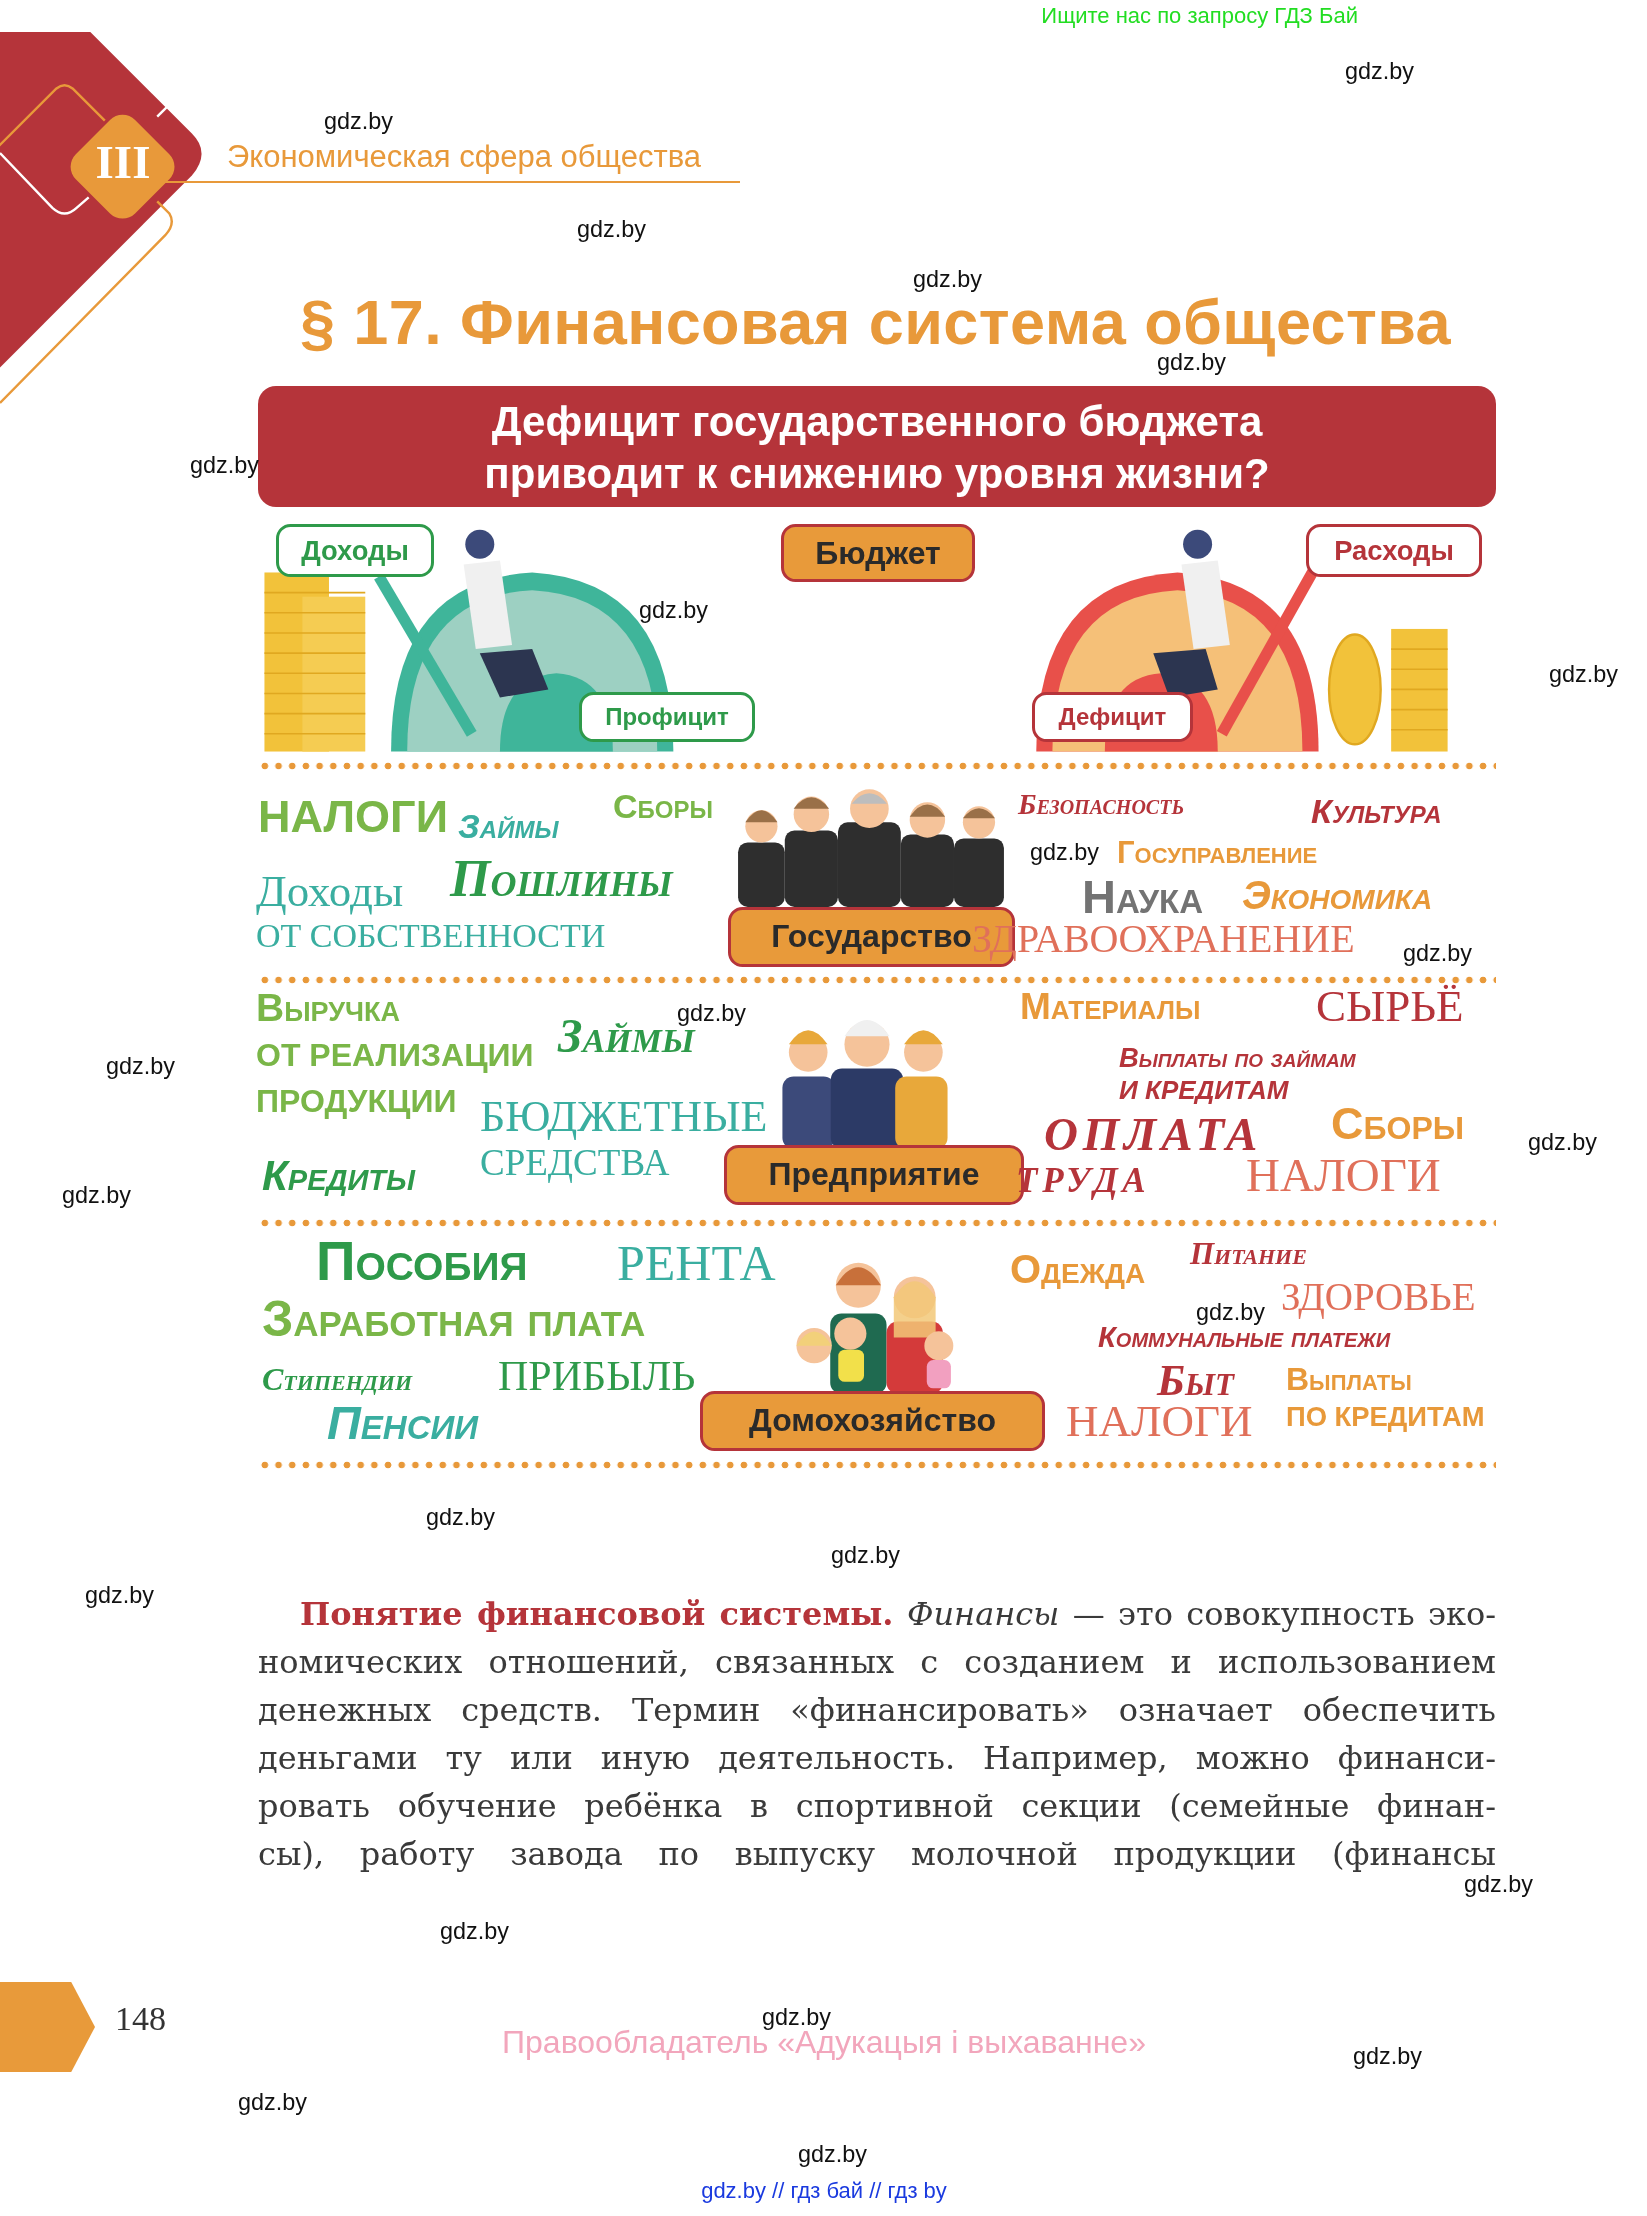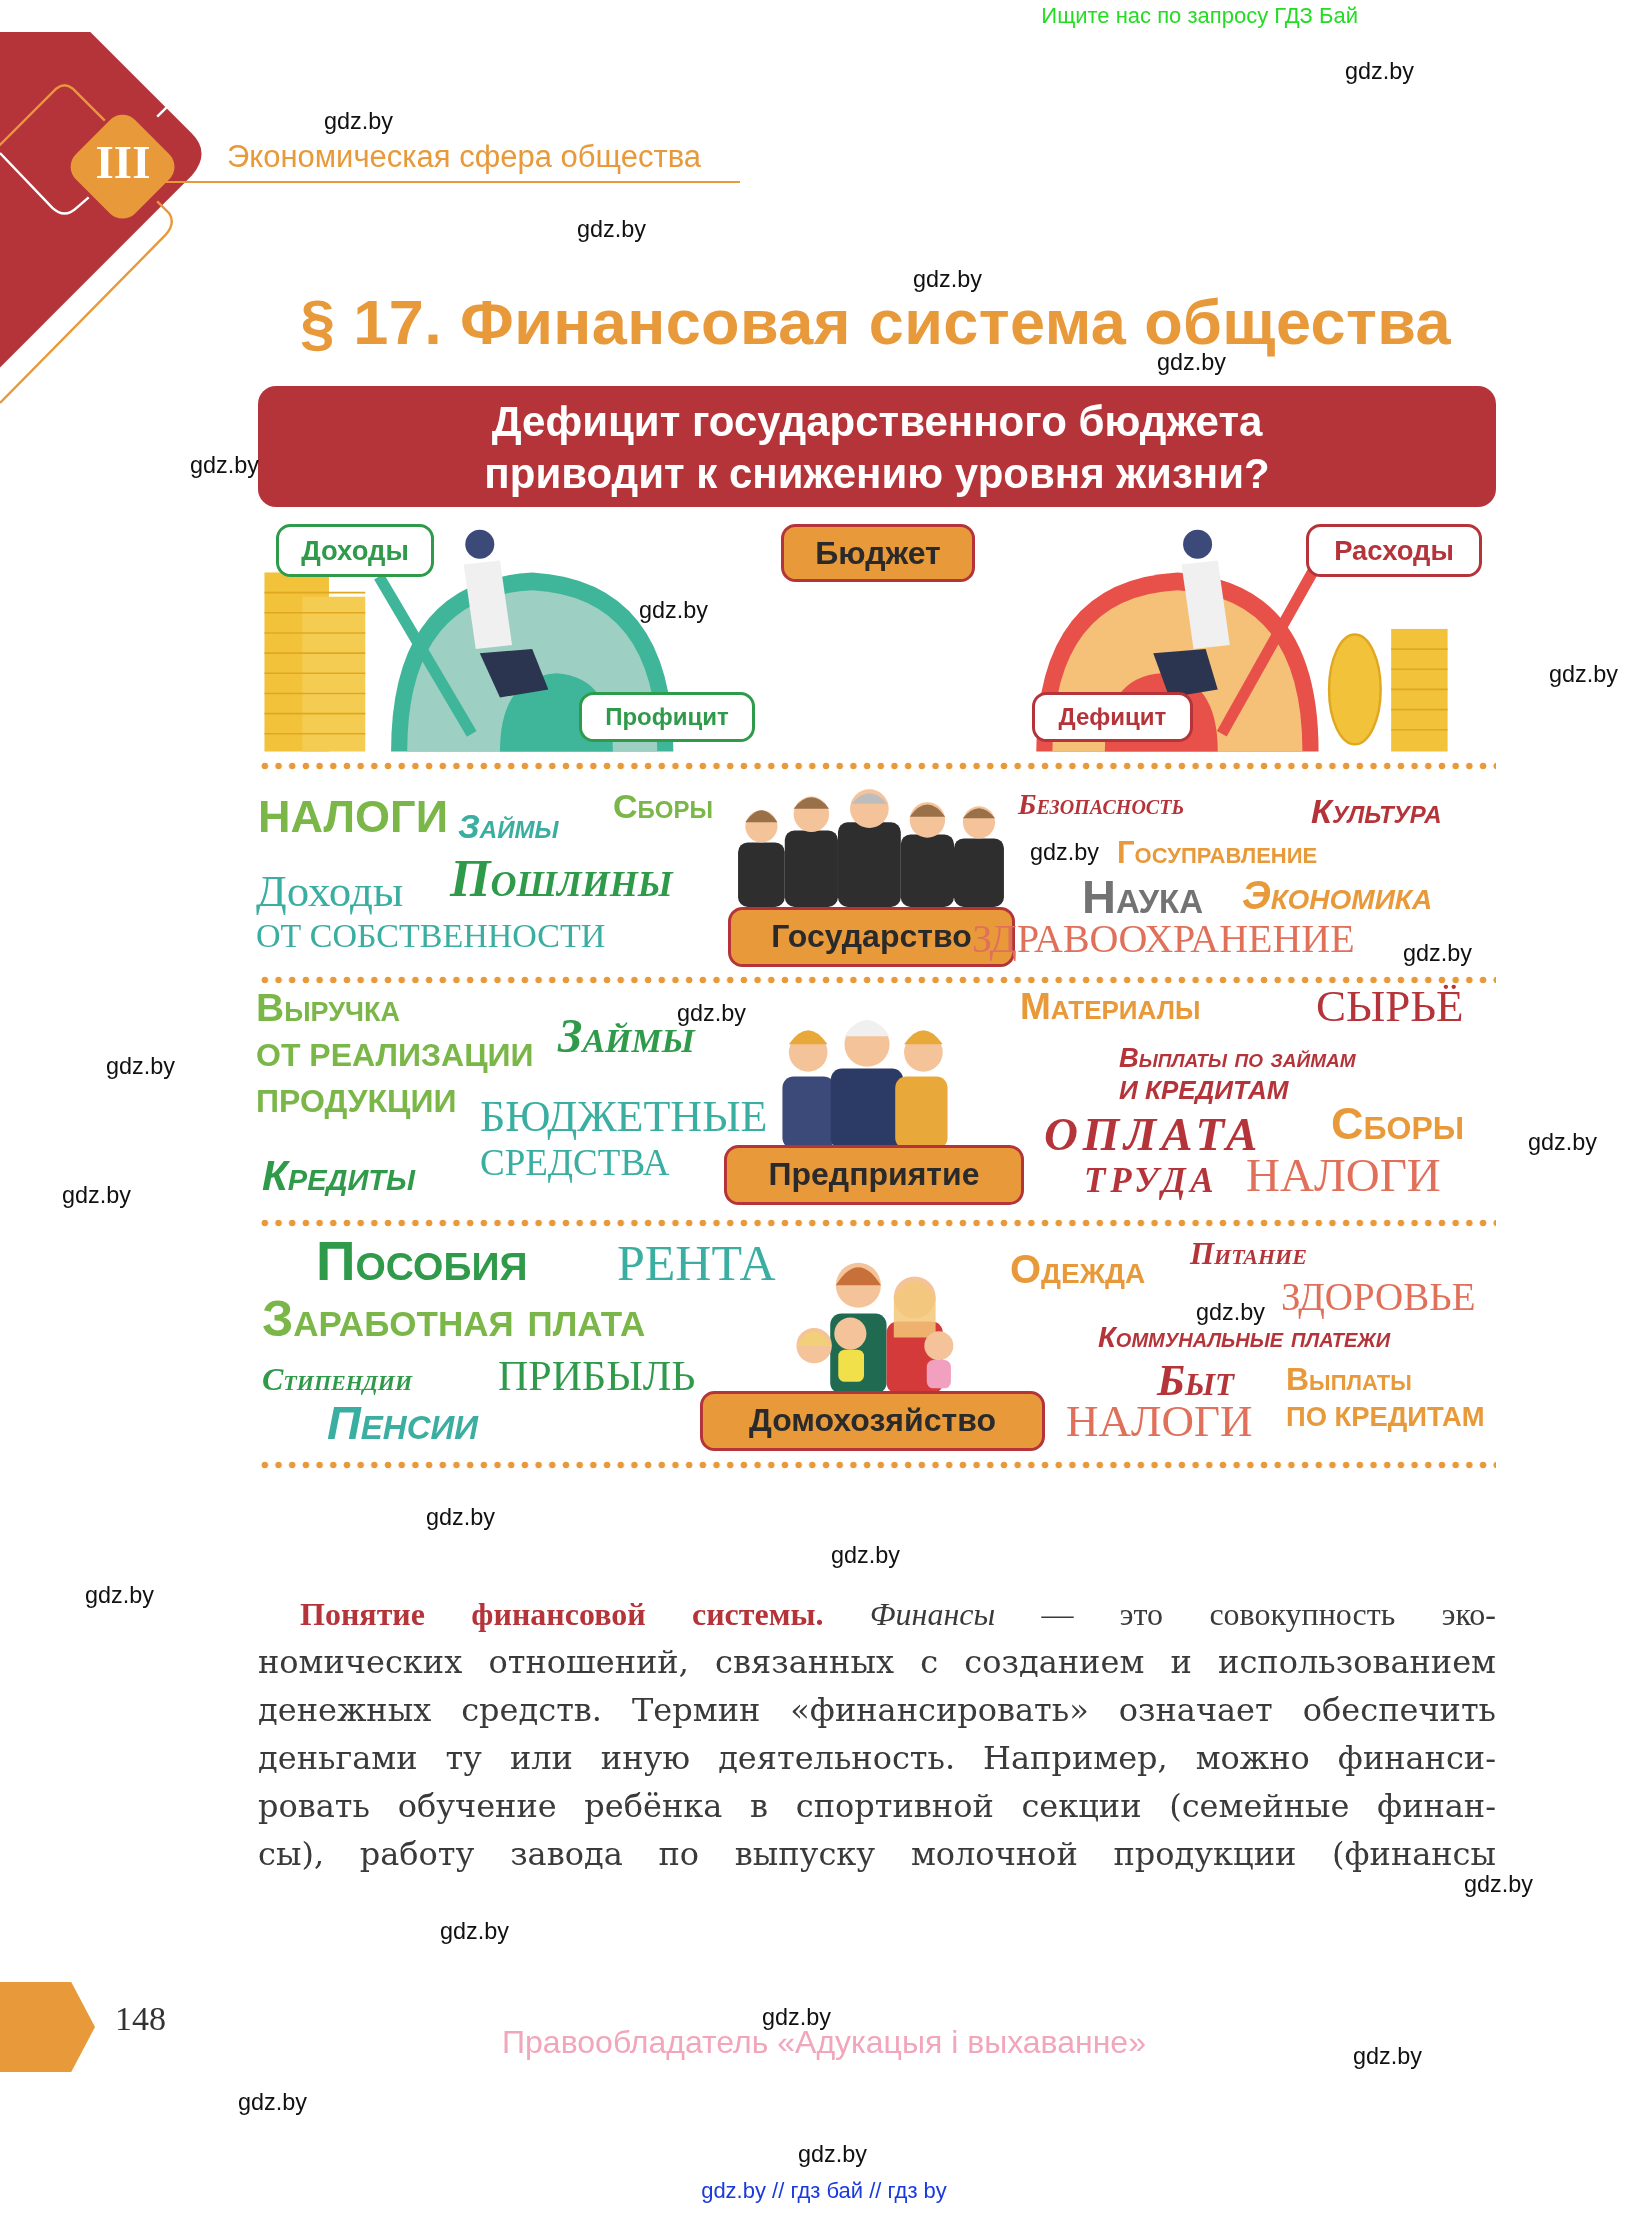--- a/index.html
+++ b/index.html
@@ -182,21 +182,21 @@
         <path d="M161,50 Q185,15 209,50 Z" fill="#e8a83a"></path>
     </svg>
   </div>
   <div class="pill pill-orange" style="left:724px;top:1145px;width:300px;height:60px;font-size:32px;line-height:52px;">Предприятие</div>
 
   <div class="word sans-b" style="left:1020px;top:988px;font-size:37px;color:#e8993a;font-variant:small-caps;">Материалы</div>
   <div class="word serif" style="left:1316px;top:984px;font-size:45px;color:#b5343a;font-variant:small-caps;text-transform:uppercase;text-align:right;">Сырьё</div>
   <div class="word sans-b" style="left:1119px;top:1044px;font-size:27.4px;color:#b5343a;font-style:italic;font-variant:small-caps;">Выплаты по займам</div>
   <div class="word sans-b" style="left:1119px;top:1077px;font-size:26px;color:#b5343a;font-style:italic;text-transform:uppercase;">и кредитам</div>
   <div class="word serif" style="left:1044px;top:1111px;font-size:47px;color:#b5343a;font-style:italic;font-weight:bold;text-transform:uppercase;letter-spacing:4.8px;">Оплата</div>
-  <div class="word serif" style="left:1084px;top:1163px;font-size:35px;color:#b5343a;font-style:italic;font-weight:bold;text-transform:uppercase;letter-spacing:4.8px;">труда</div>
+  <div class="word serif" style="left:1016px;top:1163px;font-size:35px;color:#b5343a;font-style:italic;font-weight:bold;text-transform:uppercase;letter-spacing:4.8px;">труда</div>
   <div class="word sans-b" style="left:1331px;top:1101px;font-size:45px;color:#e8993a;font-variant:small-caps;">Сборы</div>
   <div class="word serif" style="left:1246px;top:1152px;font-size:47px;color:#e0705a;font-variant:small-caps;text-transform:uppercase;">Налоги</div>
 </div>
 
 <div>
   <div class="word sans-b" style="left:316px;top:1234px;font-size:55px;color:#2e9a4a;font-variant:small-caps;">Пособия</div>
   <div class="word serif" style="left:617px;top:1238px;font-size:50px;color:#3aaea0;font-variant:small-caps;text-transform:uppercase;">Рента</div>
   <div class="word sans-b" style="left:262px;top:1294px;font-size:50px;color:#7ab648;font-variant:small-caps;">Заработная плата</div>
   <div class="word serif" style="left:262px;top:1363px;font-size:32px;color:#2e9a4a;font-style:italic;font-weight:bold;font-variant:small-caps;">Стипендии</div>
   <div class="word serif" style="left:498px;top:1355px;font-size:42px;color:#2e9a4a;font-variant:small-caps;text-transform:uppercase;">Прибыль</div>
@@ -224,21 +224,21 @@
   <div class="word serif" style="left:1190px;top:1238px;font-size:31px;color:#b5343a;font-style:italic;font-weight:bold;font-variant:small-caps;">Питание</div>
   <div class="word serif" style="left:1281px;top:1277px;font-size:39px;color:#e0705a;font-variant:small-caps;text-transform:uppercase;">Здоровье</div>
   <div class="word sans-b" style="left:1098px;top:1323px;font-size:29px;color:#b5343a;font-style:italic;font-variant:small-caps;">Коммунальные платежи</div>
   <div class="word serif" style="left:1157px;top:1359px;font-size:44px;color:#b5343a;font-style:italic;font-weight:bold;font-variant:small-caps;">Быт</div>
   <div class="word sans-b" style="left:1286px;top:1363px;font-size:32px;color:#e8993a;font-variant:small-caps;">Выплаты</div>
   <div class="word sans-b" style="left:1286px;top:1403px;font-size:27.4px;color:#e8993a;text-transform:uppercase;">по кредитам</div>
   <div class="word serif" style="left:1066px;top:1399px;font-size:45px;color:#e0705a;font-variant:small-caps;text-transform:uppercase;">Налоги</div>
 </div>
 
 <div class="abs body-text">
-  <span class="line" style="padding-left:42px;box-sizing:border-box;width:1238px;font-family:Liberation Serif, serif;"><span class="lead">Понятие финансовой системы.</span> <span class="em">Финансы</span><span> — это совокупность эко-</span></span>
+  <span class="line" style="padding-left:42px;box-sizing:border-box;width:1238px;"><span class="lead">Понятие финансовой системы.</span> <span class="em">Финансы</span><span> — это совокупность эко-</span></span>
   <span class="line">номических отношений, связанных с созданием и использованием</span>
   <span class="line">денежных средств. Термин «финансировать» означает обеспечить</span>
   <span class="line">деньгами ту или иную деятельность. Например, можно финанси-</span>
   <span class="line">ровать обучение ребёнка в спортивной секции (семейные финан-</span>
   <span class="line">сы), работу завода по выпуску молочной продукции (финансы</span>
 </div>
 
 <div class="abs page-tab"></div>
 <div class="abs page-num">148</div>
 <div class="abs copyright">Правообладатель «Адукацыя і выхаванне»</div>

